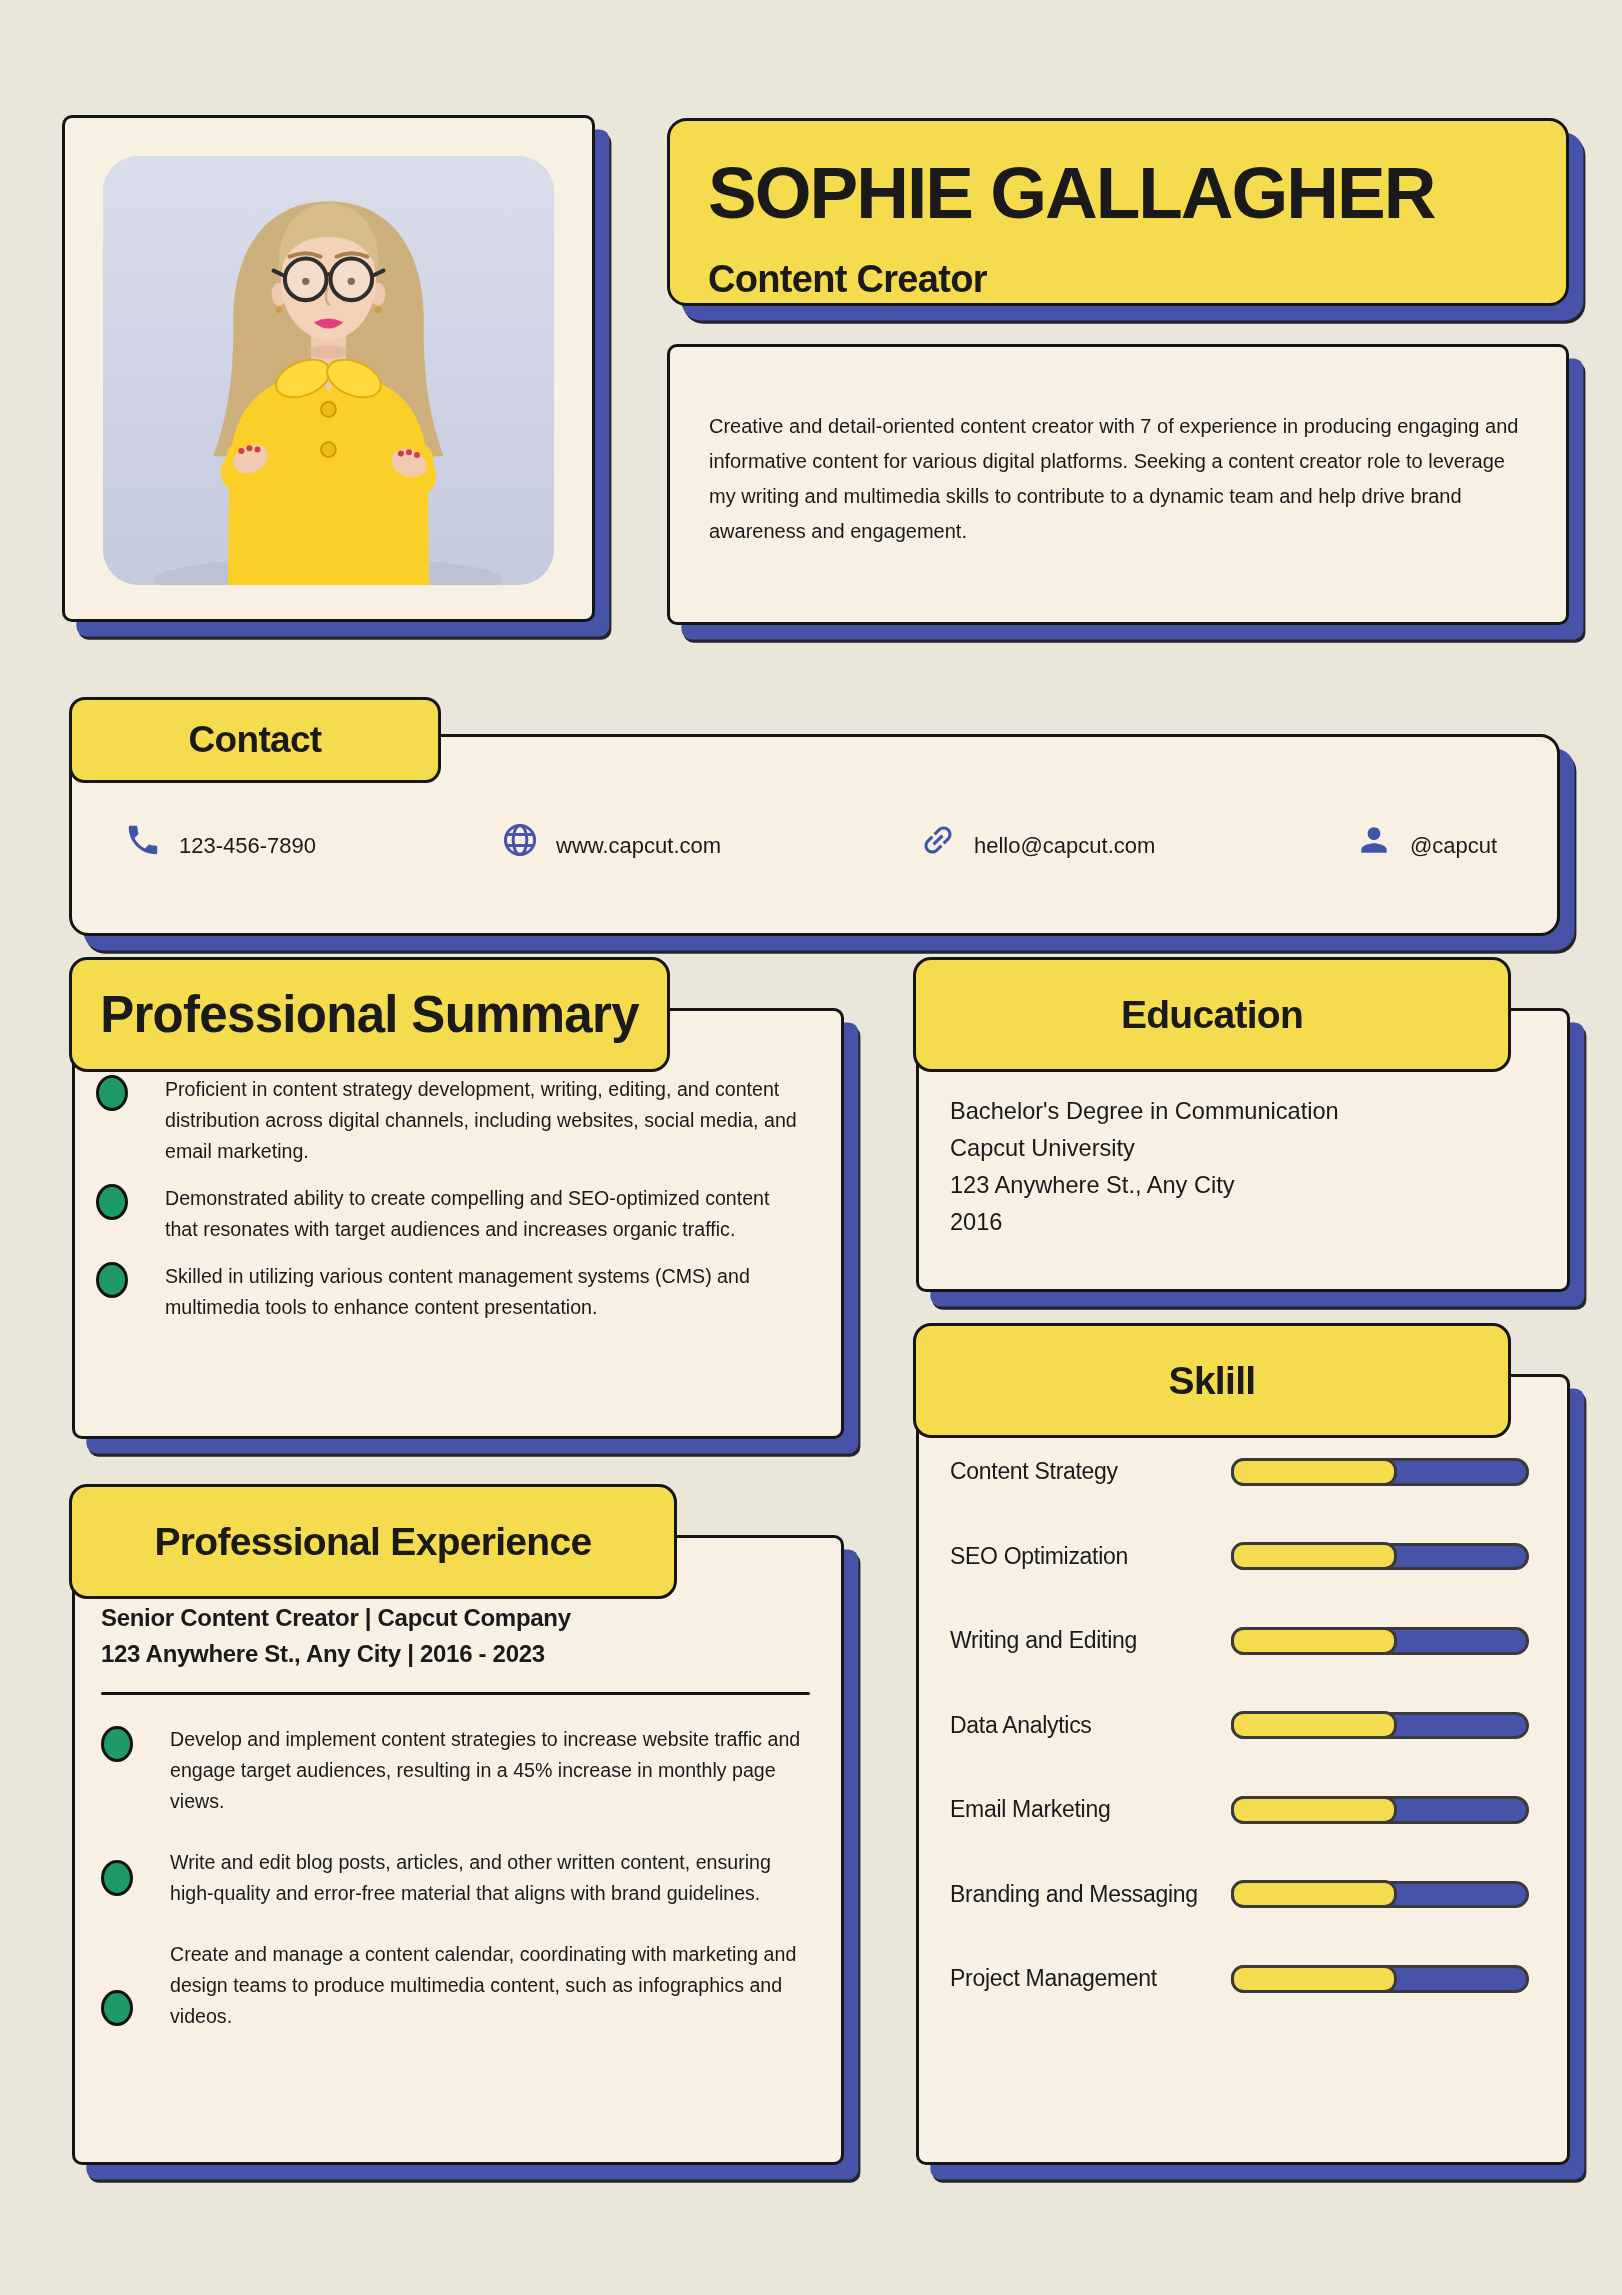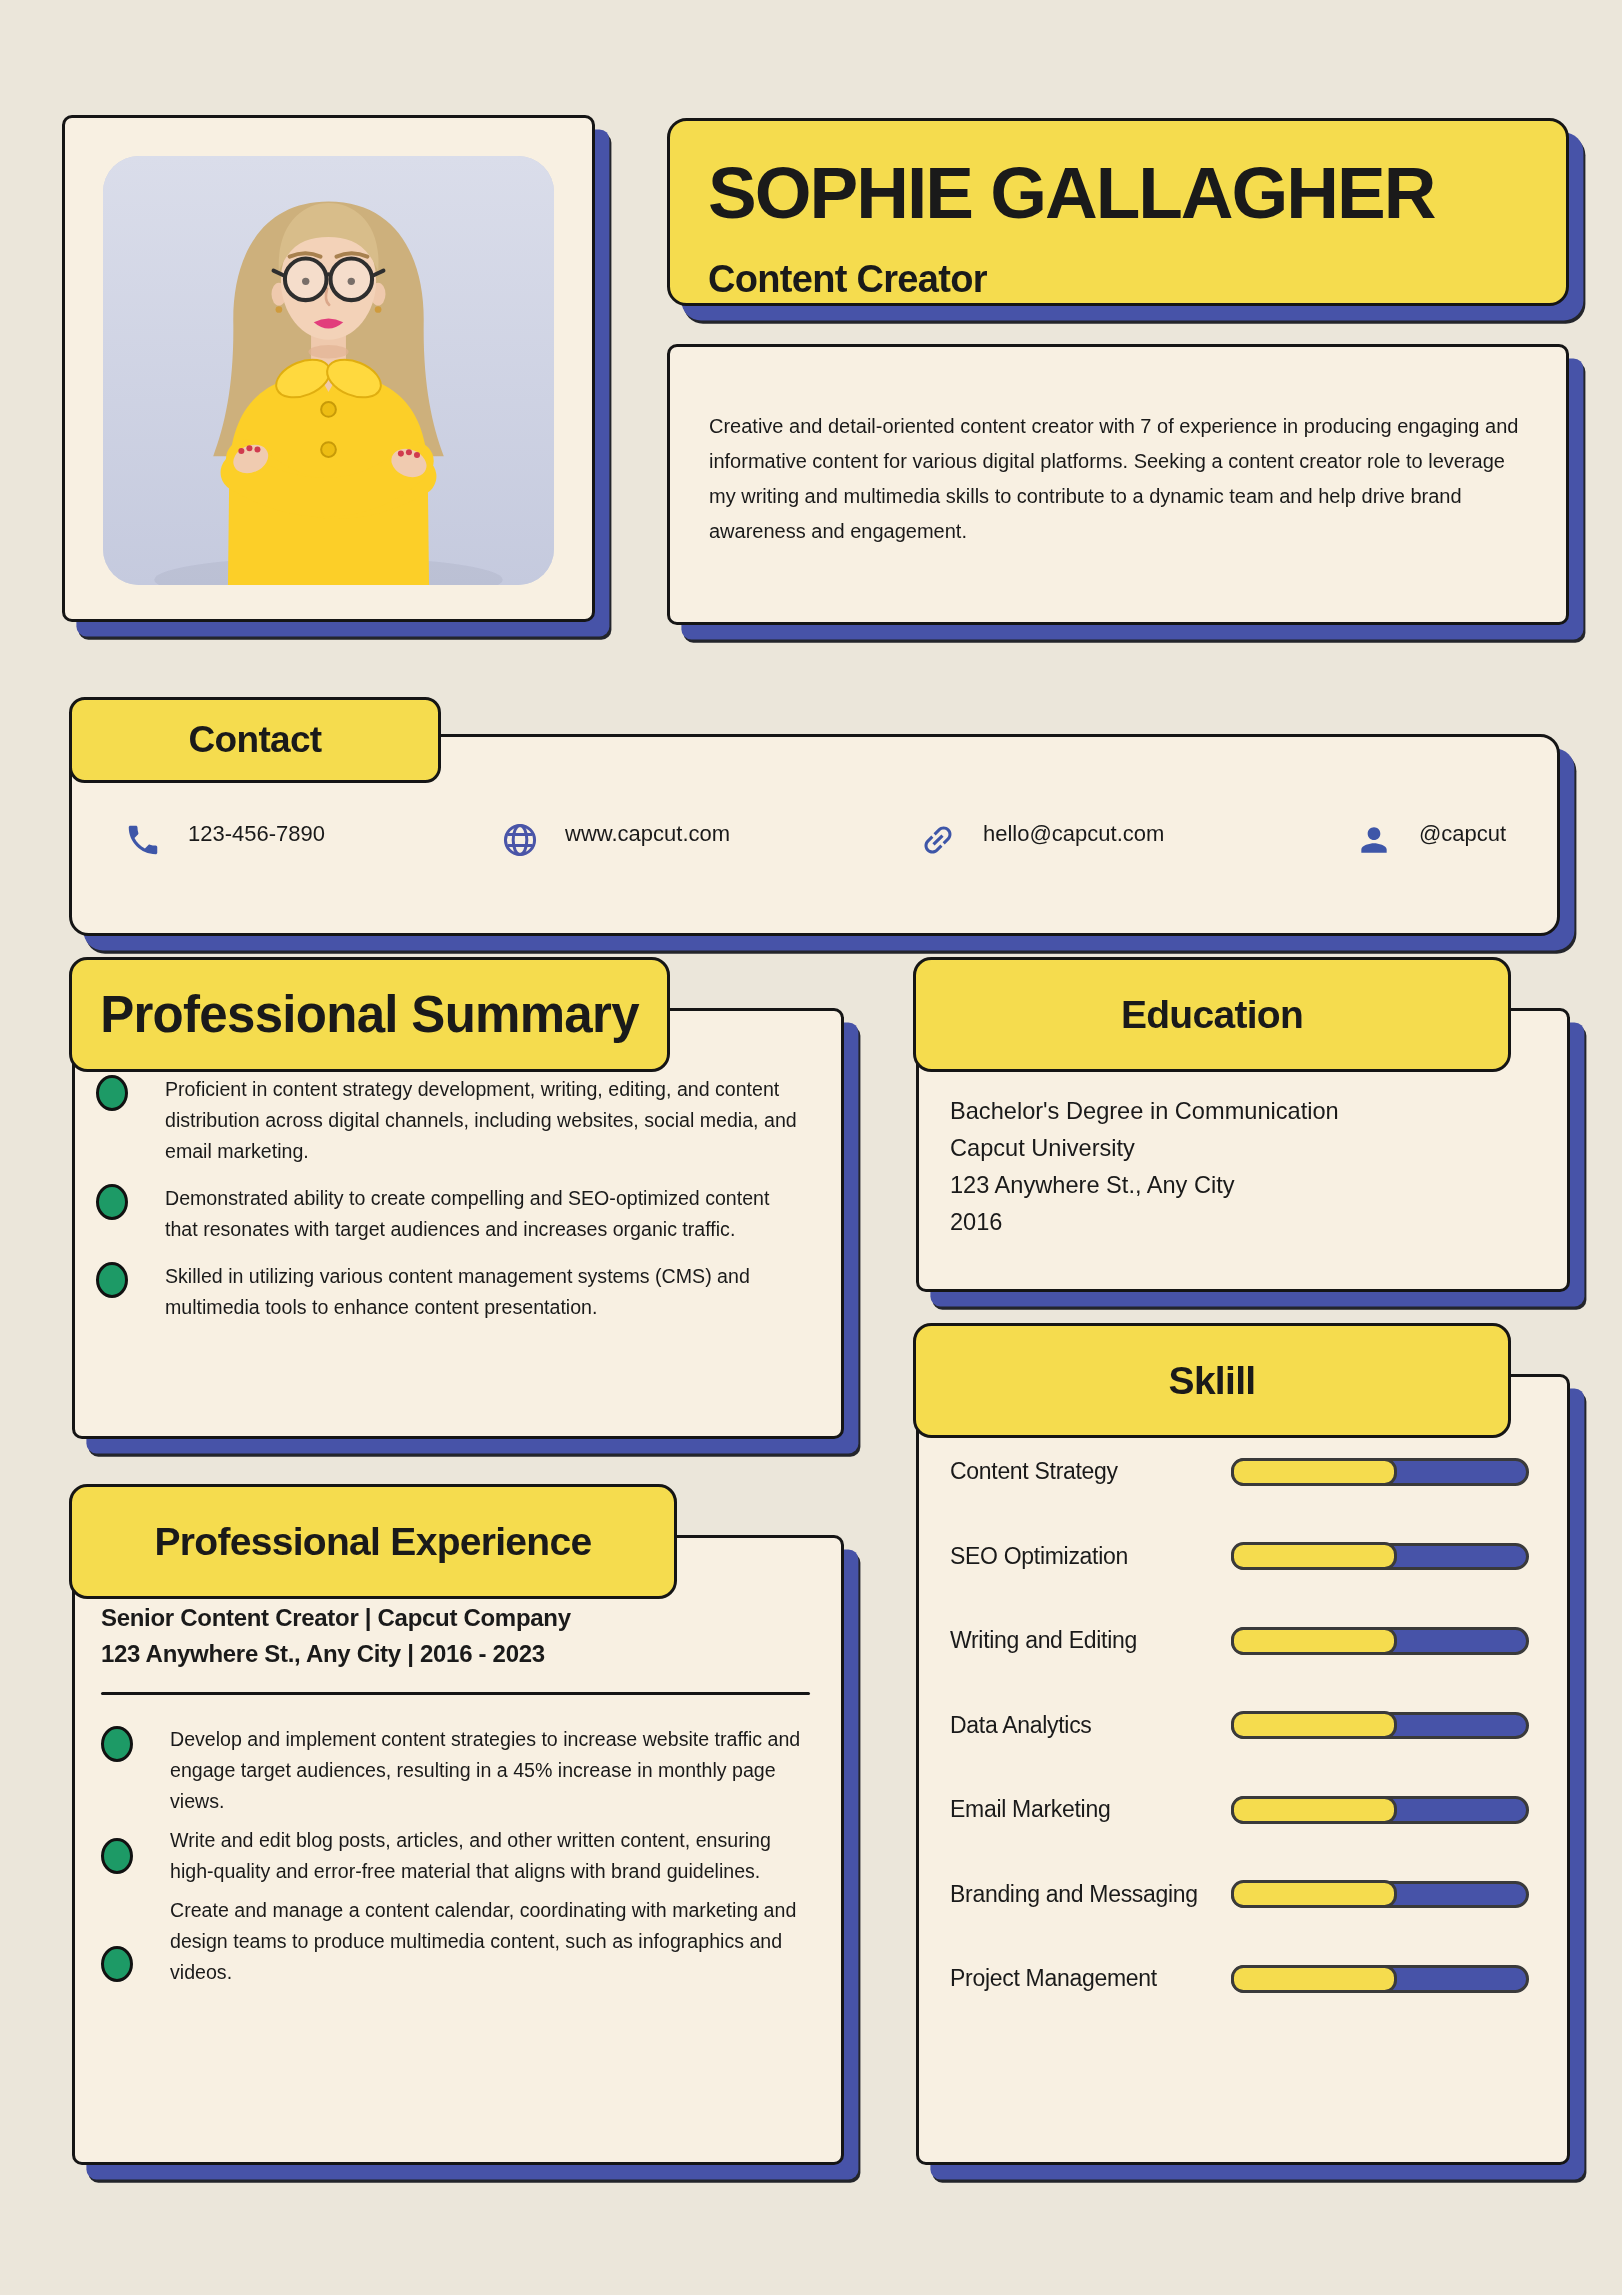--- a/index.html
+++ b/index.html
@@ -28,21 +28,21 @@
   
   .photo-wrap{position:absolute;left:38px;top:38px;right:38px;bottom:34px;
     border-radius:36px;overflow:hidden;background:#CDD2E3;}
   .photo-wrap svg{width:100%;height:100%;display:block;}
   
   .name{font-size:73px;font-weight:bold;letter-spacing:-2px;line-height:1.05;white-space:nowrap;}
   .role{font-size:38px;font-weight:bold;margin-top:26px;letter-spacing:-0.7px;}
   
   .about-text{font-size:20px;line-height:35px;letter-spacing:0;}
   
-  .contact-item{position:absolute;display:flex;align-items:flex-start;gap:26px;font-size:22px;}
+  .contact-item{position:absolute;display:flex;align-items:flex-end;gap:17px;font-size:22px;}
   .cicon{width:38px;height:38px;flex:none;}
   
   .bullet{display:flex;gap:37px;}
   .bullet .txt{margin:0;font-size:19.6px;line-height:31px;}
   .dot{width:26px;height:30px;border-radius:50%;background:#1D9A66;border:3.3px solid #111;flex:none;margin-top:0;}
   .b-top .dot{margin-top:1.3px;}
   .b-mid .dot{align-self:center;}
   .b-end .dot{align-self:flex-end;margin-bottom:6.5px;}
   
   .edu-lines{font-size:23.6px;line-height:37px;}
@@ -256,21 +256,21 @@
 </div>
 
 <div class="tab" style="left:69px;top:1484px;width:602px;height:109px;">
   <span style="font-size:39px;">Professional Experience</span>
 </div>
 <div class="card xp" style="left:72px;top:1535px;width:766px;height:624px;z-index:2;">
   <div style="position:absolute;left:26px;top:62px;right:31px;">
     <div class="xp-title">Senior Content Creator | Capcut Company</div>
     <div class="xp-title">123 Anywhere St., Any City | 2016 - 2023</div>
     <div class="divider"></div>
-    <div style="display:flex;flex-direction:column;gap:8px;padding-right:7.9px;">
+    <div style="display:flex;flex-direction:column;gap:30px;padding-right:7.9px;">
       <div class="bullet b-top">
         <span class="dot"></span>
         <p class="txt">Develop and implement content strategies to increase website traffic and engage target audiences, resulting in a 45% increase in monthly page views.</p>
       </div>
       <div class="bullet b-mid">
         <span class="dot"></span>
         <p class="txt">Write and edit blog posts, articles, and other written content, ensuring high-quality and error-free material that aligns with brand guidelines.</p>
       </div>
       <div class="bullet b-end">
         <span class="dot"></span>

